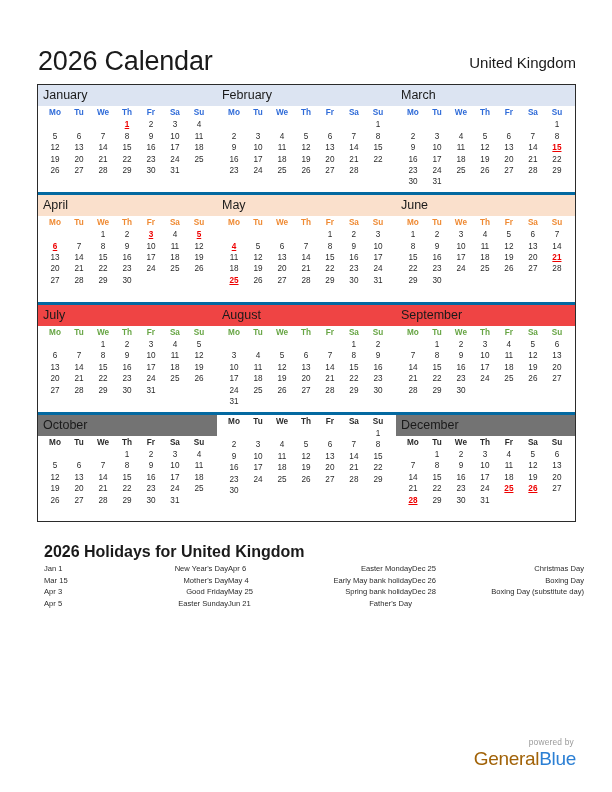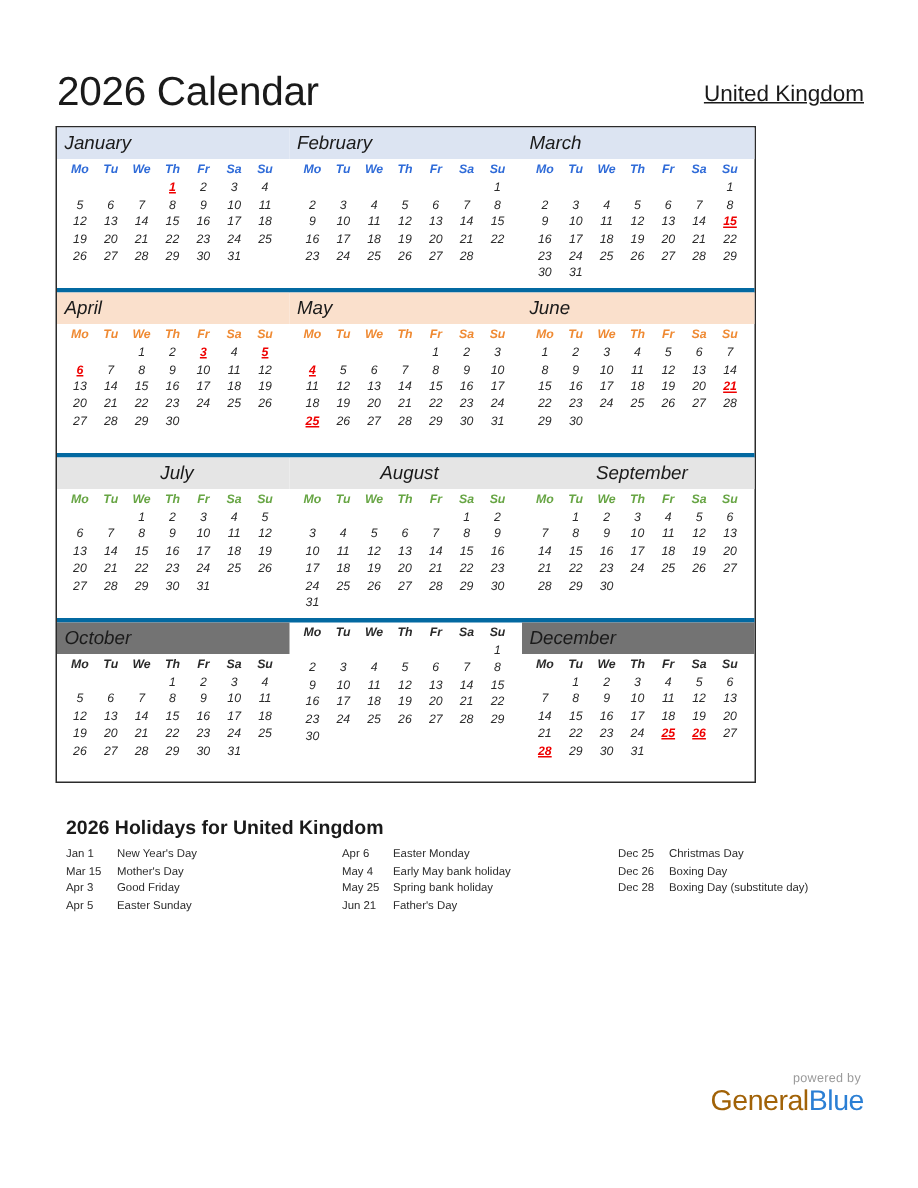--- a/index.html
+++ b/index.html
@@ -39,35 +39,33 @@
     letter-spacing: -0.2px;
     color: #1a1a1a;
     line-height: 30px;
     margin-top: 20px;
   }
   .cal-country {
     font-size: 15px;
     color: #1a1a1a;
     line-height: 20px;
     padding-bottom: 3px;
-    text-decoration: underline;
   }
 
   
   .grid {
     position: absolute;
     left: 37px;
     top: 84px;
-    width: 467px;
+    width: 539px;
     border-left: 1px solid #2b2b2b;
     border-right: 1px solid #2b2b2b;
     border-top: 1px solid #2b2b2b;
     border-bottom: 1px solid #2b2b2b;
     box-sizing: border-box;
-    font-style: italic;
   }
   .qrow {
     display: flex;
     width: 100%;
   }
   .qrow + .qrow {
     border-top: 3px solid #0369a1;
   }
   .month {
     width: 33.3333%;
@@ -111,40 +109,40 @@
     text-decoration: underline;
   }
   
   table.days tr.filler td { height: 11.4px; }
 
   
   .q1 .month-name { background: #dce4f2; }
   .q1 table.days th { color: #2f6bd8; }
   .q2 .month-name { background: #fae0cc; }
   .q2 table.days th { color: #ef8a33; }
-  .q3 .month-name { background: #e5e5e5; text-align: center; }
+  .q3 .month-name { background: #ef4444; }
   .q3 table.days th { color: #67a544; }
   .q4 .month-name { background: #737373; }
   .q4 table.days th { color: #2b2b2b; }
 
   .month-inner {
     padding: 0 6px 4px 5px;
     box-sizing: border-box;
   }
   .month-name-wrap { width: 100%; }
 
   
   .holidays {
     position: absolute;
     left: 44px;
     top: 545px;
     width: 540px;
   }
   .holidays-title {
-    font-size: 13px;
+    font-size: 16px;
     font-weight: bold;
     color: #1a1a1a;
     line-height: 14px;
     margin-bottom: 4px;
   }
   .holiday-cols {
     display: flex;
     width: 100%;
   }
   .holiday-col {
@@ -154,36 +152,37 @@
   .holiday-row {
     display: flex;
     font-size: 7.6px;
     line-height: 11.6px;
     color: #2b2b2b;
   }
   .holiday-date {
     width: 34px;
     flex: 0 0 34px;
   }
-  .holiday-name { flex: 1 1 auto; }
+  .holiday-name { flex: 1 1 auto; text-align: right; }
 
   
   .footer {
     position: absolute;
     left: 0;
     top: 712px;
     width: 576px;
     text-align: right;
   }
   .powered {
     font-size: 8.4px;
     color: #9a9a9a;
     line-height: 12px;
     letter-spacing: 0.2px;
     padding-right: 2px;
+    margin-top: 24px;
   }
   .logo {
     font-size: 19px;
     line-height: 22px;
     letter-spacing: -0.3px;
   }
   .logo .general { color: #a16207; }
   .logo .blue { color: #2b7fd4; }
 </style>
 </head>

